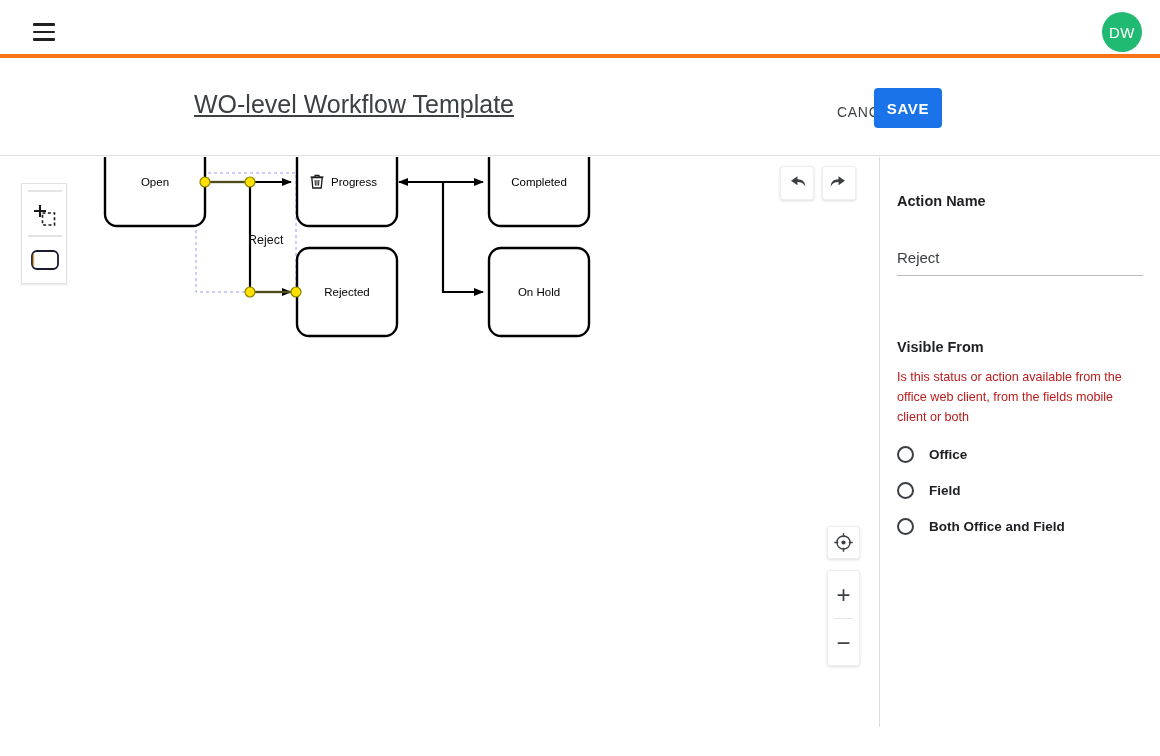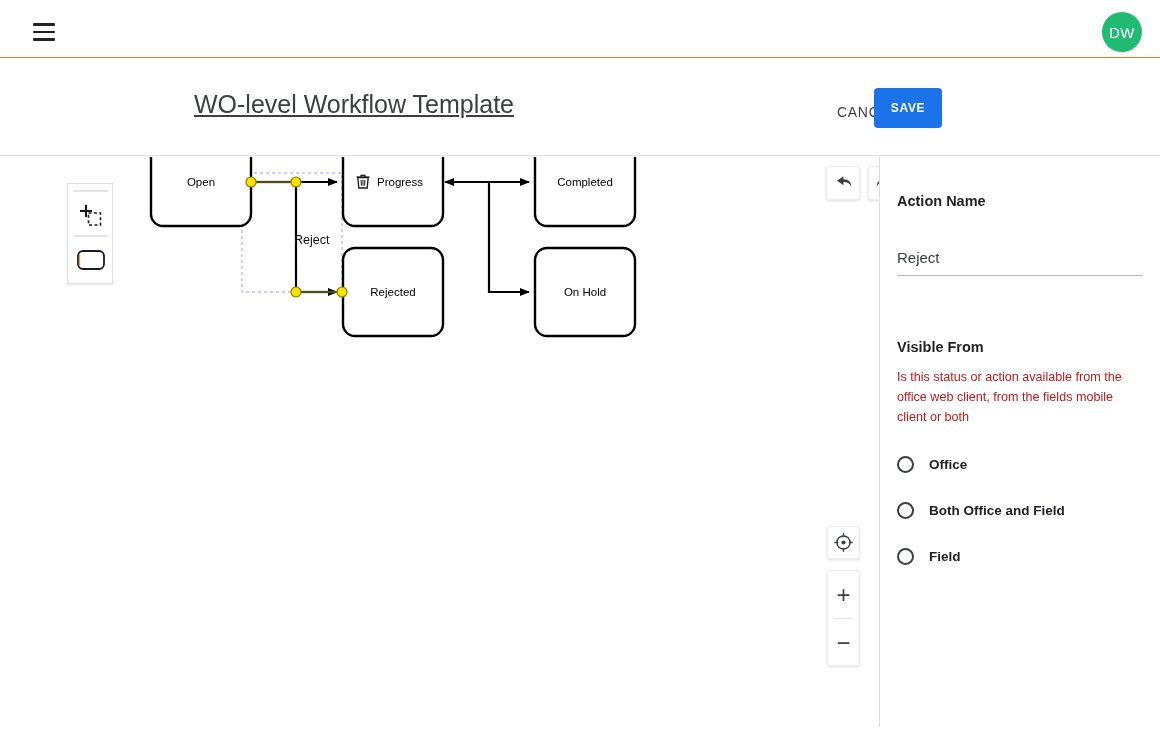--- a/index.html
+++ b/index.html
@@ -8,21 +8,21 @@
     font-family: "Liberation Sans", sans-serif;
     background: #ffffff;
     overflow: hidden;
     color: #202124;
   }
 
   
   .appbar {
     position: absolute; left: 0; top: 0; width: 1160px; height: 58px;
     background: #ffffff;
-    border-bottom: 1px solid #f97316;
+    border-bottom: 4px solid #f97316;
   }
   .hamburger {
     position: absolute; left: 28px; top: 16px;
     width: 32px; height: 32px;
     display: flex; flex-direction: column; justify-content: center;
     align-items: center; gap: 5px; cursor: pointer;
   }
   .hamburger span {
     display: block; width: 22px; height: 2.5px; background: #212121; border-radius: 1px;
   }
@@ -49,29 +49,29 @@
     position: absolute; right: 252px; top: 32px;
     font-size: 14px; font-weight: 500; letter-spacing: .7px;
     color: #3c4043; background: transparent; border: none;
     padding: 8px 10px; cursor: pointer;
     font-family: "Liberation Sans", sans-serif;
   }
   .btn-save {
     position: absolute; right: 218px; top: 24px;
     width: 68px; height: 40px; border: none; border-radius: 4px;
     background: #1a73e8; color: #ffffff;
-    font-size: 12px; font-weight: 600; letter-spacing: .7px;
+    font-size: 15px; font-weight: 600; letter-spacing: .7px;
     cursor: pointer; font-family: "Liberation Sans", sans-serif;
   }
 
   
   .canvas {
     position: absolute; left: 0; top: 157px;
     width: 880px; height: 599px;
-    background: #ffffff; overflow: hidden; margin-left: 46px;
+    background: #ffffff; overflow: hidden;
   }
   .canvas-divider {
     position: absolute; left: 879px; top: 157px;
     width: 1px; height: 570px; background: #dadce0;
   }
 
   
   .shape-toolbar {
     position: absolute; left: 21px; top: 183px;
     width: 46px; height: 101px;
@@ -137,21 +137,21 @@
     width: 246px; border: none; border-bottom: 1px solid #b9b9b9;
     font-size: 15px; color: #3c4043; padding: 0 0 9px 0;
     font-family: "Liberation Sans", sans-serif; outline: none; background: transparent;
   }
   .section-visible { margin-top: 63px; }
   .panel-desc {
     margin-top: 12px; width: 245px;
     font-size: 12.6px; line-height: 20px; color: #b91c1c;
   }
   .radio-row {
-    display: flex; align-items: center; margin-top: 29px; cursor: pointer;
+    display: flex; align-items: center; margin-top: 19px; cursor: pointer;
   }
   .radio-row:first-of-type { margin-top: 20px; }
   .radio-dot {
     width: 17px; height: 17px; border-radius: 50%;
     border: 2px solid #3c4043; margin-right: 15px; flex: none;
   }
   .radio-label { font-size: 13.5px; font-weight: 700; color: #202124; }
 </style>
 </head>
 <body>
@@ -301,20 +301,20 @@
   <div class="section-visible">
     <div class="panel-h">Visible From</div>
     <div class="panel-desc">Is this status or action available from the office web client, from the fields mobile client or both</div>
 
     <div class="radio-row">
       <span class="radio-dot"></span>
       <span class="radio-label">Office</span>
     </div>
     <div class="radio-row">
       <span class="radio-dot"></span>
-      <span class="radio-label">Both Office and Field</span>
+      <span class="radio-label">Field</span>
     </div>
     <div class="radio-row">
       <span class="radio-dot"></span>
-      <span class="radio-label">Field</span>
+      <span class="radio-label">Both Office and Field</span>
     </div>
   </div>
 </div>
 
 </body></html>

